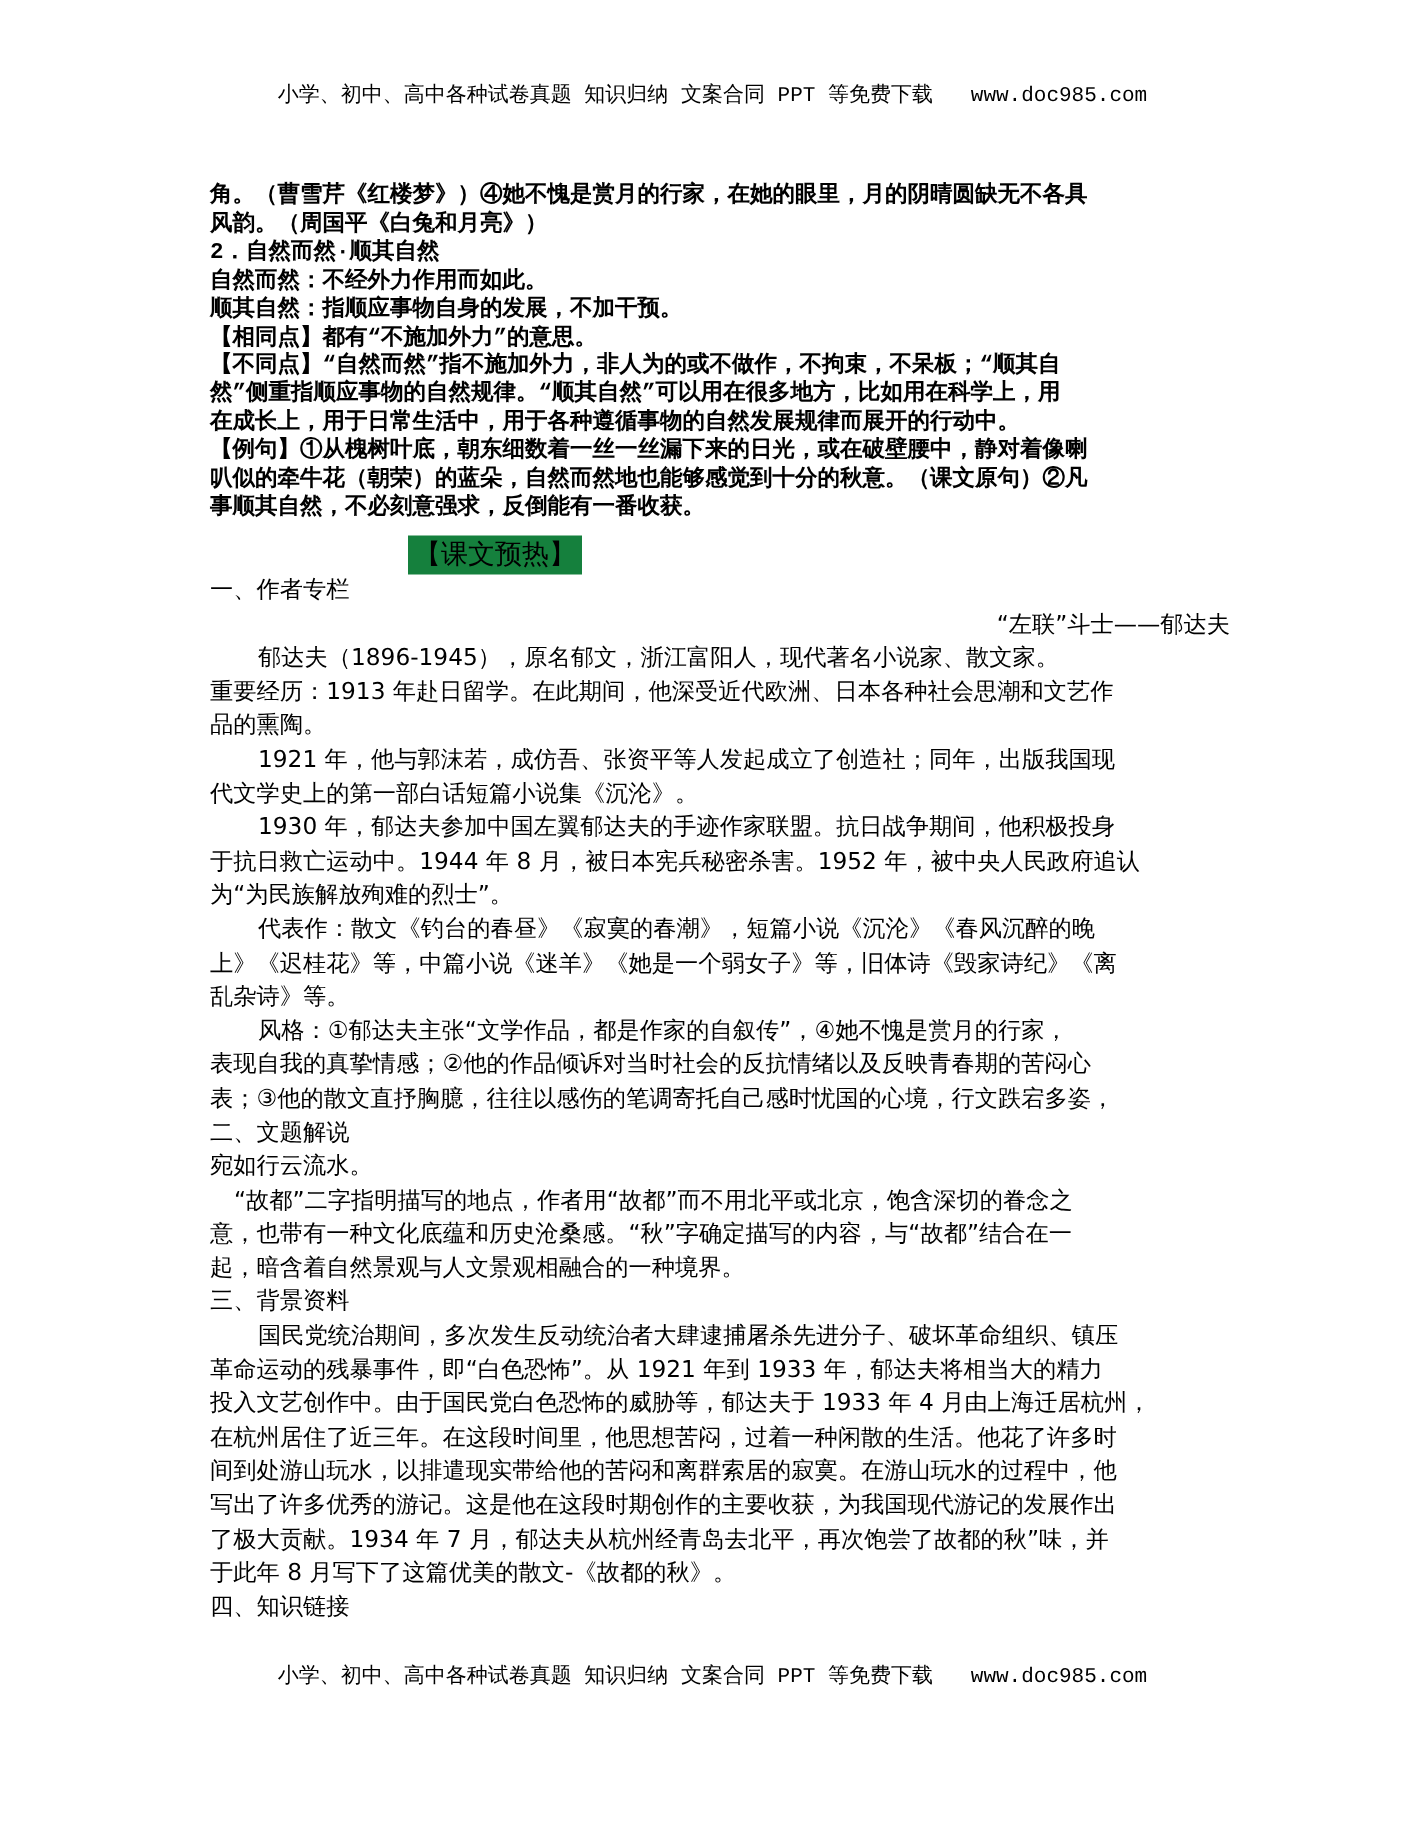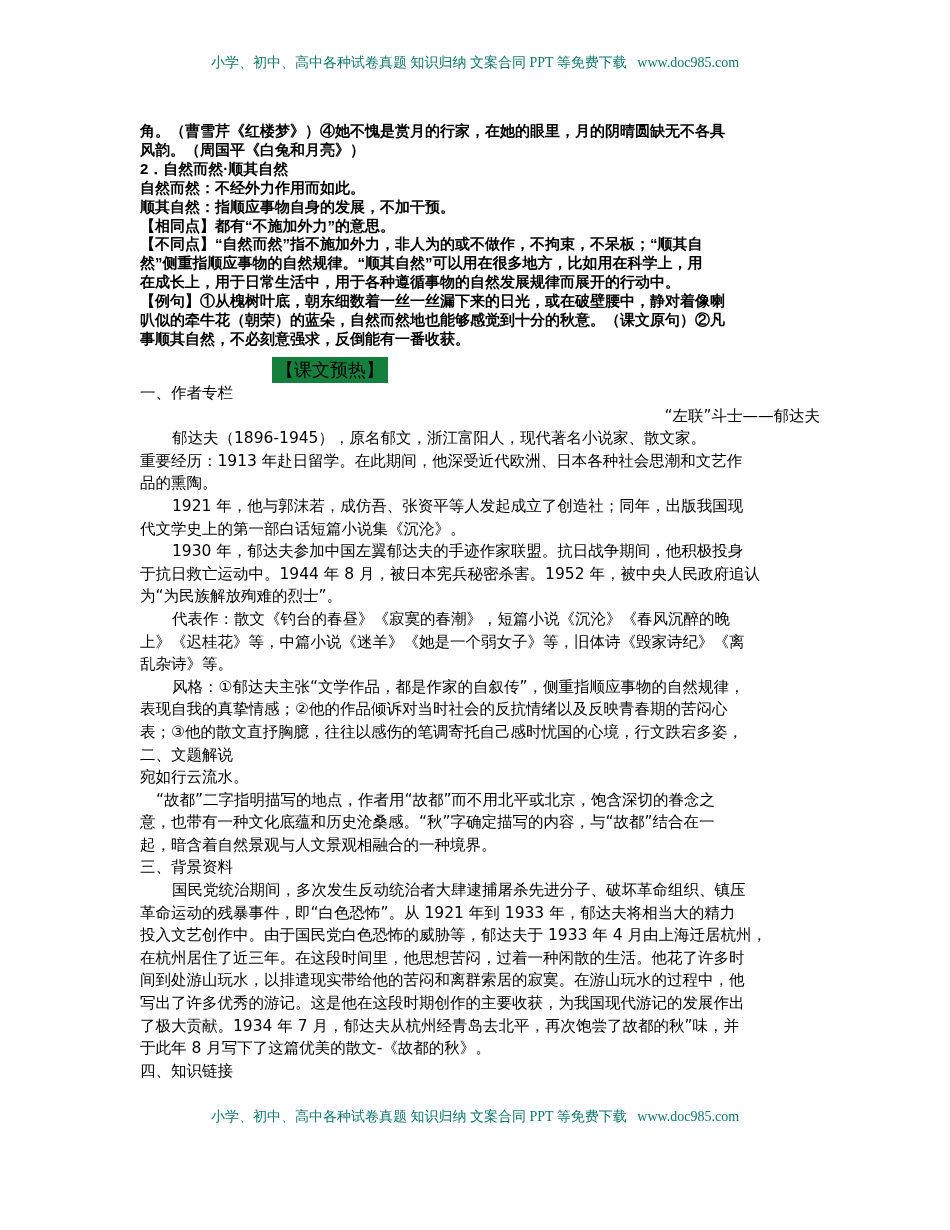--- a/index.html
+++ b/index.html
@@ -1,26 +1,26 @@
 <!DOCTYPE html>
 <html><head>
 <meta charset="utf-8">
 <style>
   html, body { margin: 0; padding: 0; background: #ffffff; }
   body { width: 950px; height: 1230px; position: relative; overflow: hidden; color: #000; }
   .page { position: absolute; left: 0; top: 0; width: 950px; height: 1230px; }
   .hdr, .ftr {
     position: absolute; left: 0; width: 950px; text-align: center;
-    font-family: Liberation Serif, serif; font-size: 14px; color: #0f766e; white-space: pre;
+    font-family: Liberation Mono, monospace; font-size: 14px; color: #000000; white-space: pre;
   }
   .hdr { top: 54px; }
   .ftr { top: 1108px; }
   .sec1 {
     position: absolute; left: 140px; top: 122px; width: 680px;
-    font-family: Liberation Sans, sans-serif; font-weight: bold; font-size: 15px; line-height: 18.9px;
+    font-family: Liberation Mono, monospace; font-weight: bold; font-size: 15px; line-height: 18.9px;
   }
   .sec2 {
     position: absolute; left: 140px; top: 382px; width: 680px;
     font-family: "DejaVu Sans", sans-serif; font-size: 15.5px; line-height: 22.6px;
   }
   .line { white-space: nowrap; display: block; }
   .ind { padding-left: 32px; }
   .ind2 { padding-left: 16px; }
   .center-title { padding-left: 115px; text-align: right; }
   .banner {
@@ -64,21 +64,21 @@
     <span class="line">代文学史上的第一部白话短篇小说集《沉沦》。</span>
 
     <span class="line ind">1930 年，郁达夫参加中国左翼郁达夫的手迹作家联盟。抗日战争期间，他积极投身</span>
     <span class="line">于抗日救亡运动中。1944 年 8 月，被日本宪兵秘密杀害。1952 年，被中央人民政府追认</span>
     <span class="line">为“为民族解放殉难的烈士”。</span>
 
     <span class="line ind">代表作：散文《钓台的春昼》《寂寞的春潮》，短篇小说《沉沦》《春风沉醉的晚</span>
     <span class="line">上》《迟桂花》等，中篇小说《迷羊》《她是一个弱女子》等，旧体诗《毁家诗纪》《离</span>
     <span class="line">乱杂诗》等。</span>
 
-    <span class="line ind">风格：①郁达夫主张“文学作品，都是作家的自叙传”，侧重指顺应事物的自然规律，</span>
+    <span class="line ind">风格：①郁达夫主张“文学作品，都是作家的自叙传”，④她不愧是赏月的行家，</span>
     <span class="line">表现自我的真挚情感；②他的作品倾诉对当时社会的反抗情绪以及反映青春期的苦闷心</span>
     <span class="line">表；③他的散文直抒胸臆，往往以感伤的笔调寄托自己感时忧国的心境，行文跌宕多姿，</span>
     <span class="line">二、文题解说</span>
 
     <span class="line">宛如行云流水。</span>
     <span class="line ind2">“故都”二字指明描写的地点，作者用“故都”而不用北平或北京，饱含深切的眷念之</span>
     <span class="line">意，也带有一种文化底蕴和历史沧桑感。“秋”字确定描写的内容，与“故都”结合在一</span>
     <span class="line">起，暗含着自然景观与人文景观相融合的一种境界。</span>
 
     <span class="line">三、背景资料</span>

